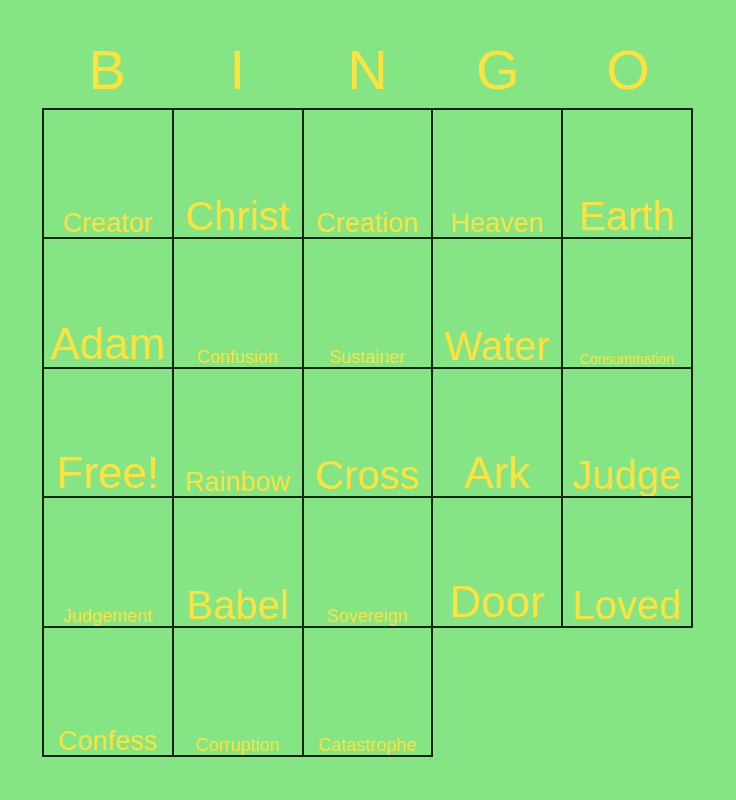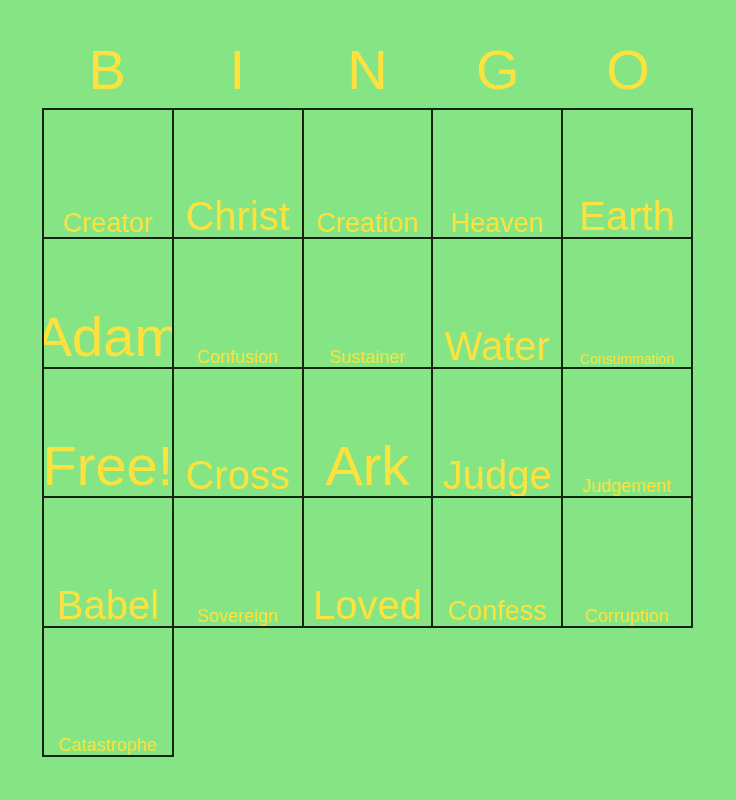--- a/index.html
+++ b/index.html
@@ -74,21 +74,21 @@
   .cell-text {
     color: #ffe23d;
     line-height: 1.05;
     text-align: center;
     white-space: nowrap;
     padding: 0 3px;
     user-select: none;
   }
 
   
-  .fs-xxl { font-size: 56px; }
+  .fs-xxl { font-size: 44px; }
   .fs-xl  { font-size: 40px; }
   .fs-m   { font-size: 27px; }
   .fs-s   { font-size: 18px; }
   .fs-xs  { font-size: 18px; margin-top: 21px; }
   .fs-xxs { font-size: 14px; }
 </style>
 </head>
 <body>
 
 <div class="bingo-card">
@@ -132,40 +132,46 @@
         <span class="cell-text fs-xl">Water</span>
       </div>
 
     <div class="bingo-cell">
         <span class="cell-text fs-xxs">Consummation</span>
       </div>
     <div class="bingo-cell">
         <span class="cell-text fs-xxl">Free!</span>
       </div>
     <div class="bingo-cell">
+        <span class="cell-text fs-m">Rainbow</span>
+      </div>
+    <div class="bingo-cell">
         <span class="cell-text fs-xl">Cross</span>
       </div>
 
     <div class="bingo-cell">
         <span class="cell-text fs-xxl">Ark</span>
       </div>
     <div class="bingo-cell">
         <span class="cell-text fs-xl">Judge</span>
       </div>
     <div class="bingo-cell">
         <span class="cell-text fs-s">Judgement</span>
       </div>
     <div class="bingo-cell">
         <span class="cell-text fs-xl">Babel</span>
       </div>
     <div class="bingo-cell">
         <span class="cell-text fs-s">Sovereign</span>
       </div>
 
     <div class="bingo-cell">
+        <span class="cell-text fs-xxl">Door</span>
+      </div>
+    <div class="bingo-cell">
         <span class="cell-text fs-xl">Loved</span>
       </div>
     <div class="bingo-cell">
         <span class="cell-text fs-m">Confess</span>
       </div>
     <div class="bingo-cell">
         <span class="cell-text fs-s">Corruption</span>
       </div>
     <div class="bingo-cell">
         <span class="cell-text fs-xs">Catastrophe</span>

